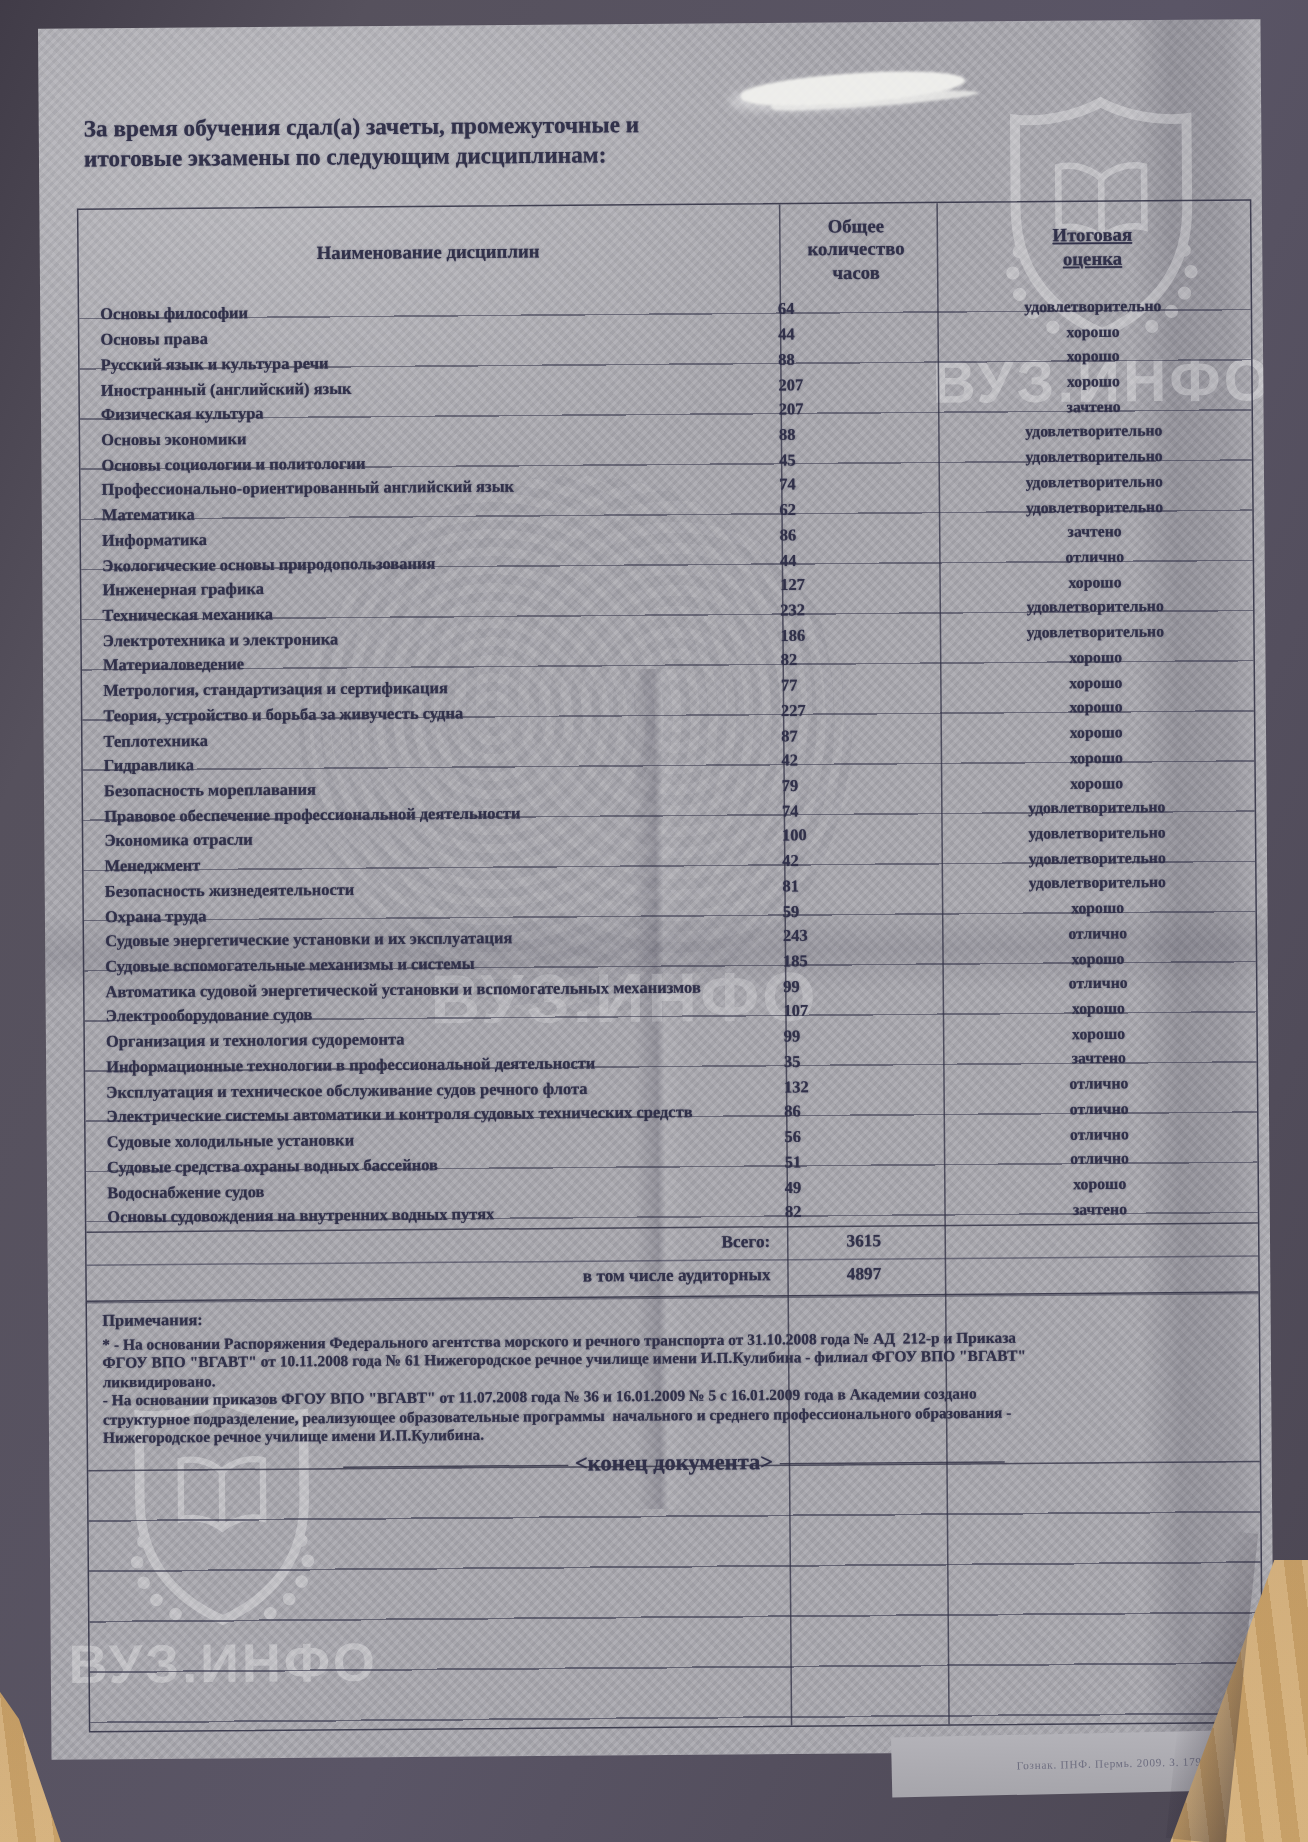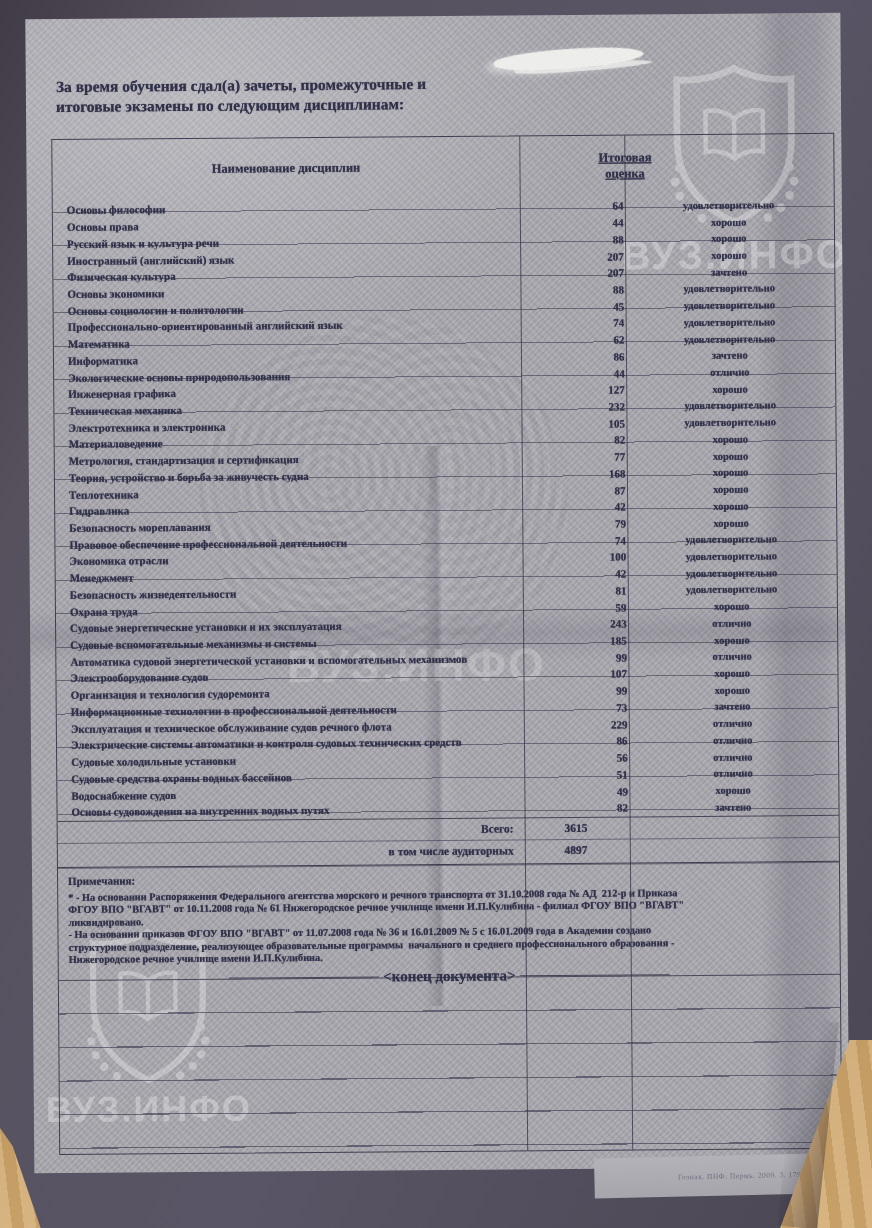--- a/index.html
+++ b/index.html
@@ -87,21 +87,21 @@
   .rows-block{
     position:relative;height:618.6px;
     background:repeating-linear-gradient(to bottom,
       rgba(0,0,0,0) 0px, rgba(0,0,0,0) 10px,
       rgba(50,50,72,.55) 10px, rgba(50,50,72,.55) 11px,
       rgba(0,0,0,0) 11px, rgba(0,0,0,0) 33.44px);
   }
   .drow{display:flex;height:16.72px;align-items:center;}
   .dname{width:467px;padding-left:14px;box-sizing:border-box;font-size:11px;font-weight:bold;
          white-space:nowrap;overflow:hidden;}
-  .dhours{width:105px;text-align:right;font-size:11px;font-weight:bold;}
+  .dhours{width:105px;text-align:left;font-size:11px;font-weight:bold;}
   .dgrade{width:211px;text-align:center;font-size:10.5px;font-weight:bold;}
 
   .summary{border-top:1.3px solid rgba(45,45,65,.8);}
   .srow{display:flex;height:21px;align-items:center;}
   .srow.first{border-bottom:1px solid rgba(50,50,72,.55);}
   .slabel{width:467px;text-align:right;padding-right:10px;box-sizing:border-box;font-size:11.5px;font-weight:bold;}
   .svalue{width:105px;text-align:center;font-size:11.5px;font-weight:bold;}
   .sblank{width:211px;}
   .dblline{height:0;border-top:1.6px solid rgba(45,45,65,.85);border-bottom:1px solid rgba(45,45,65,.5);margin-top:2px;}
 
@@ -206,20 +206,23 @@
     </div>
 
     <div class="doc-table ink">
       <div class="vline v1"></div>
       <div class="vline v2"></div>
 
       <div class="thead">
         <div class="th name">
             <div class="inner">Наименование дисциплин</div>
           </div>
+        <div class="th hours">
+            <div class="inner">Общее количество часов</div>
+          </div>
         <div class="th grade">
             <div class="inner">Итоговая оценка</div>
           </div>
       </div>
 
       <div class="rows-block" id="rows-container">
   <div class="drow">
     <span class="dname">Основы философии</span>
     <span class="dhours">64</span>
     <span class="dgrade">удовлетворительно</span>
@@ -292,39 +295,39 @@
   </div>
 
   <div class="drow">
     <span class="dname">Техническая механика</span>
     <span class="dhours">232</span>
     <span class="dgrade">удовлетворительно</span>
   </div>
 
   <div class="drow">
     <span class="dname">Электротехника и электроника</span>
-    <span class="dhours">105</span>
+    <span class="dhours">186</span>
     <span class="dgrade">удовлетворительно</span>
   </div>
 
   <div class="drow">
     <span class="dname">Материаловедение</span>
     <span class="dhours">82</span>
     <span class="dgrade">хорошо</span>
   </div>
 
   <div class="drow">
     <span class="dname">Метрология, стандартизация и сертификация</span>
     <span class="dhours">77</span>
     <span class="dgrade">хорошо</span>
   </div>
 
   <div class="drow">
     <span class="dname">Теория, устройство  и борьба за живучесть судна</span>
-    <span class="dhours">168</span>
+    <span class="dhours">227</span>
     <span class="dgrade">хорошо</span>
   </div>
 
   <div class="drow">
     <span class="dname">Теплотехника</span>
     <span class="dhours">87</span>
     <span class="dgrade">хорошо</span>
   </div>
 
   <div class="drow">
@@ -394,27 +397,27 @@
   </div>
 
   <div class="drow">
     <span class="dname">Организация и технология судоремонта</span>
     <span class="dhours">99</span>
     <span class="dgrade">хорошо</span>
   </div>
 
   <div class="drow">
     <span class="dname">Информационные технологии в профессиональной деятельности</span>
-    <span class="dhours">73</span>
+    <span class="dhours">35</span>
     <span class="dgrade">зачтено</span>
   </div>
 
   <div class="drow">
     <span class="dname">Эксплуатация и техническое обслуживание судов речного флота</span>
-    <span class="dhours">229</span>
+    <span class="dhours">132</span>
     <span class="dgrade">отлично</span>
   </div>
 
   <div class="drow">
     <span class="dname">Электрические системы автоматики и контроля судовых технических средств</span>
     <span class="dhours">86</span>
     <span class="dgrade">отлично</span>
   </div>
 
   <div class="drow">

